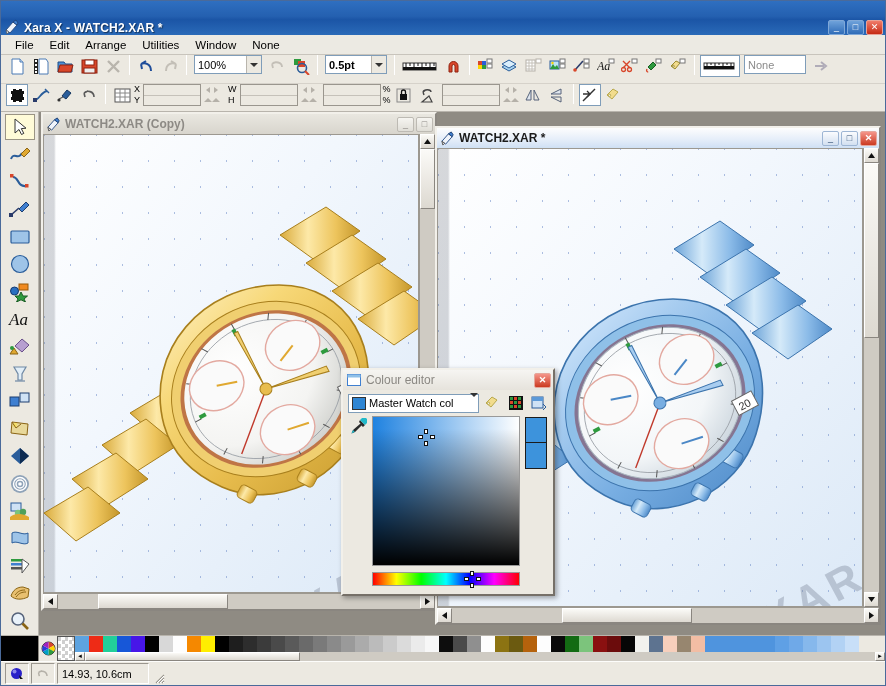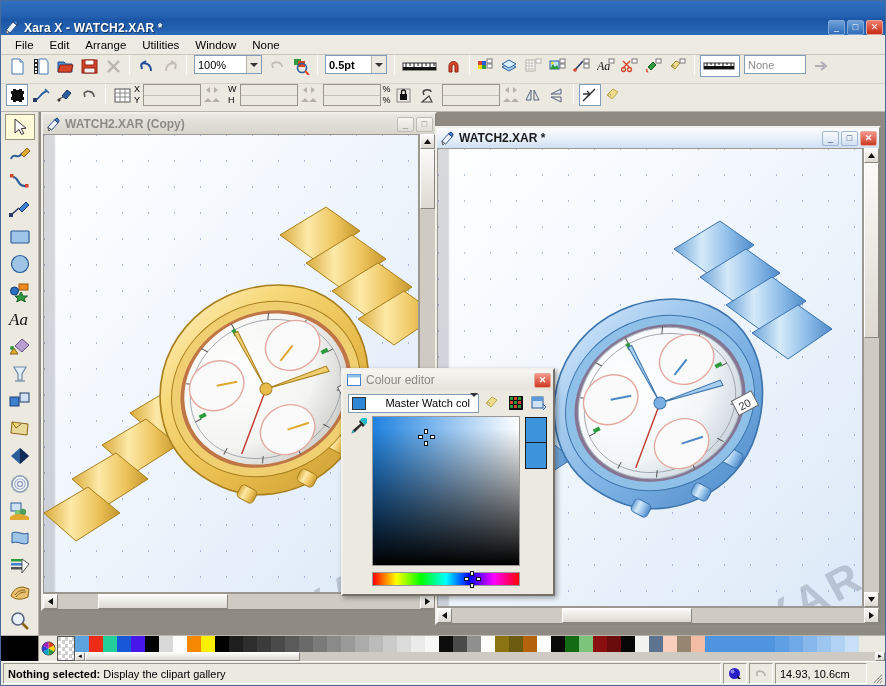--- a/index.html
+++ b/index.html
@@ -236,21 +236,21 @@
     background: linear-gradient(to bottom, #f6f5f2, #e6e3dc);
     color: #8b8883; flex: 0 0 auto;
   }
   .ce-title .ce-icon { width: 14px; height: 12px; margin-right: 5px; flex:0 0 auto;}
   .ce-title .ce-text { font-size: 12px; flex: 1 1 auto; }
   .ce-row {
     height: 26px; display: flex; align-items: center; padding: 0 5px; gap: 4px; flex: 0 0 auto;
   }
   .ce-combo {
     flex: 1 1 auto; height: 19px; border: 1px solid #7f9db9; background: #fff;
-    display: flex; align-items: center; min-width: 0; text-align: right;
+    display: flex; align-items: center; min-width: 0;
   }
   .ce-swatch { width: 14px; height: 13px; margin: 0 3px; border: 1px solid #333; flex: 0 0 auto; }
   .ce-combo .cval { font-size: 11px; white-space: nowrap; overflow: hidden; flex: 1 1 auto; }
   .ce-ibtn { width: 19px; height: 19px; display:flex; align-items:center; justify-content:center; flex:0 0 auto;}
   .ce-main { flex: 1 1 auto; display: flex; padding: 0 6px; gap: 5px; min-height:0;}
   .ce-eyecol { width: 18px; display: flex; flex-direction: column; align-items: center; padding-top: 2px; flex:0 0 auto;}
   .ce-gradwrap { flex: 1 1 auto; display: flex; flex-direction: column; min-width:0;}
   .ce-sv {
     flex: 1 1 auto; position: relative; border: 1px solid #999;
     min-height: 0;
@@ -1218,24 +1218,20 @@
       <div class="pal-hscroll">
         <span class="pal-hbtn">◄</span>
         <span class="pal-hthumb" style="flex:0 0 215px"></span>
         <span style="flex:1 1 auto;background:#cfcbc3"></span>
         <span class="pal-hbtn">►</span>
       </div>
     </div>
   </div>
 
   <div class="statusbar">
-    <div class="sb-panel sb-main">
-      <b>Nothing selected:</b>
-      <span style="margin-left:3px">Display the clipart gallery</span>
-    </div>
     <div class="sb-panel sb-icon">
       <span>
         <svg width="14" height="14" viewBox="0 0 14 14">
             <circle cx="6.5" cy="6.5" r="5.5" fill="#2a20c8"></circle>
             <circle cx="4.5" cy="4.5" r="2" fill="#8b86ea"></circle>
             <path d="M9 8 L13 12 L10 12 Z" fill="#111"></path>
           </svg>
       </span>
     </div>
     <div class="sb-panel sb-icon">

